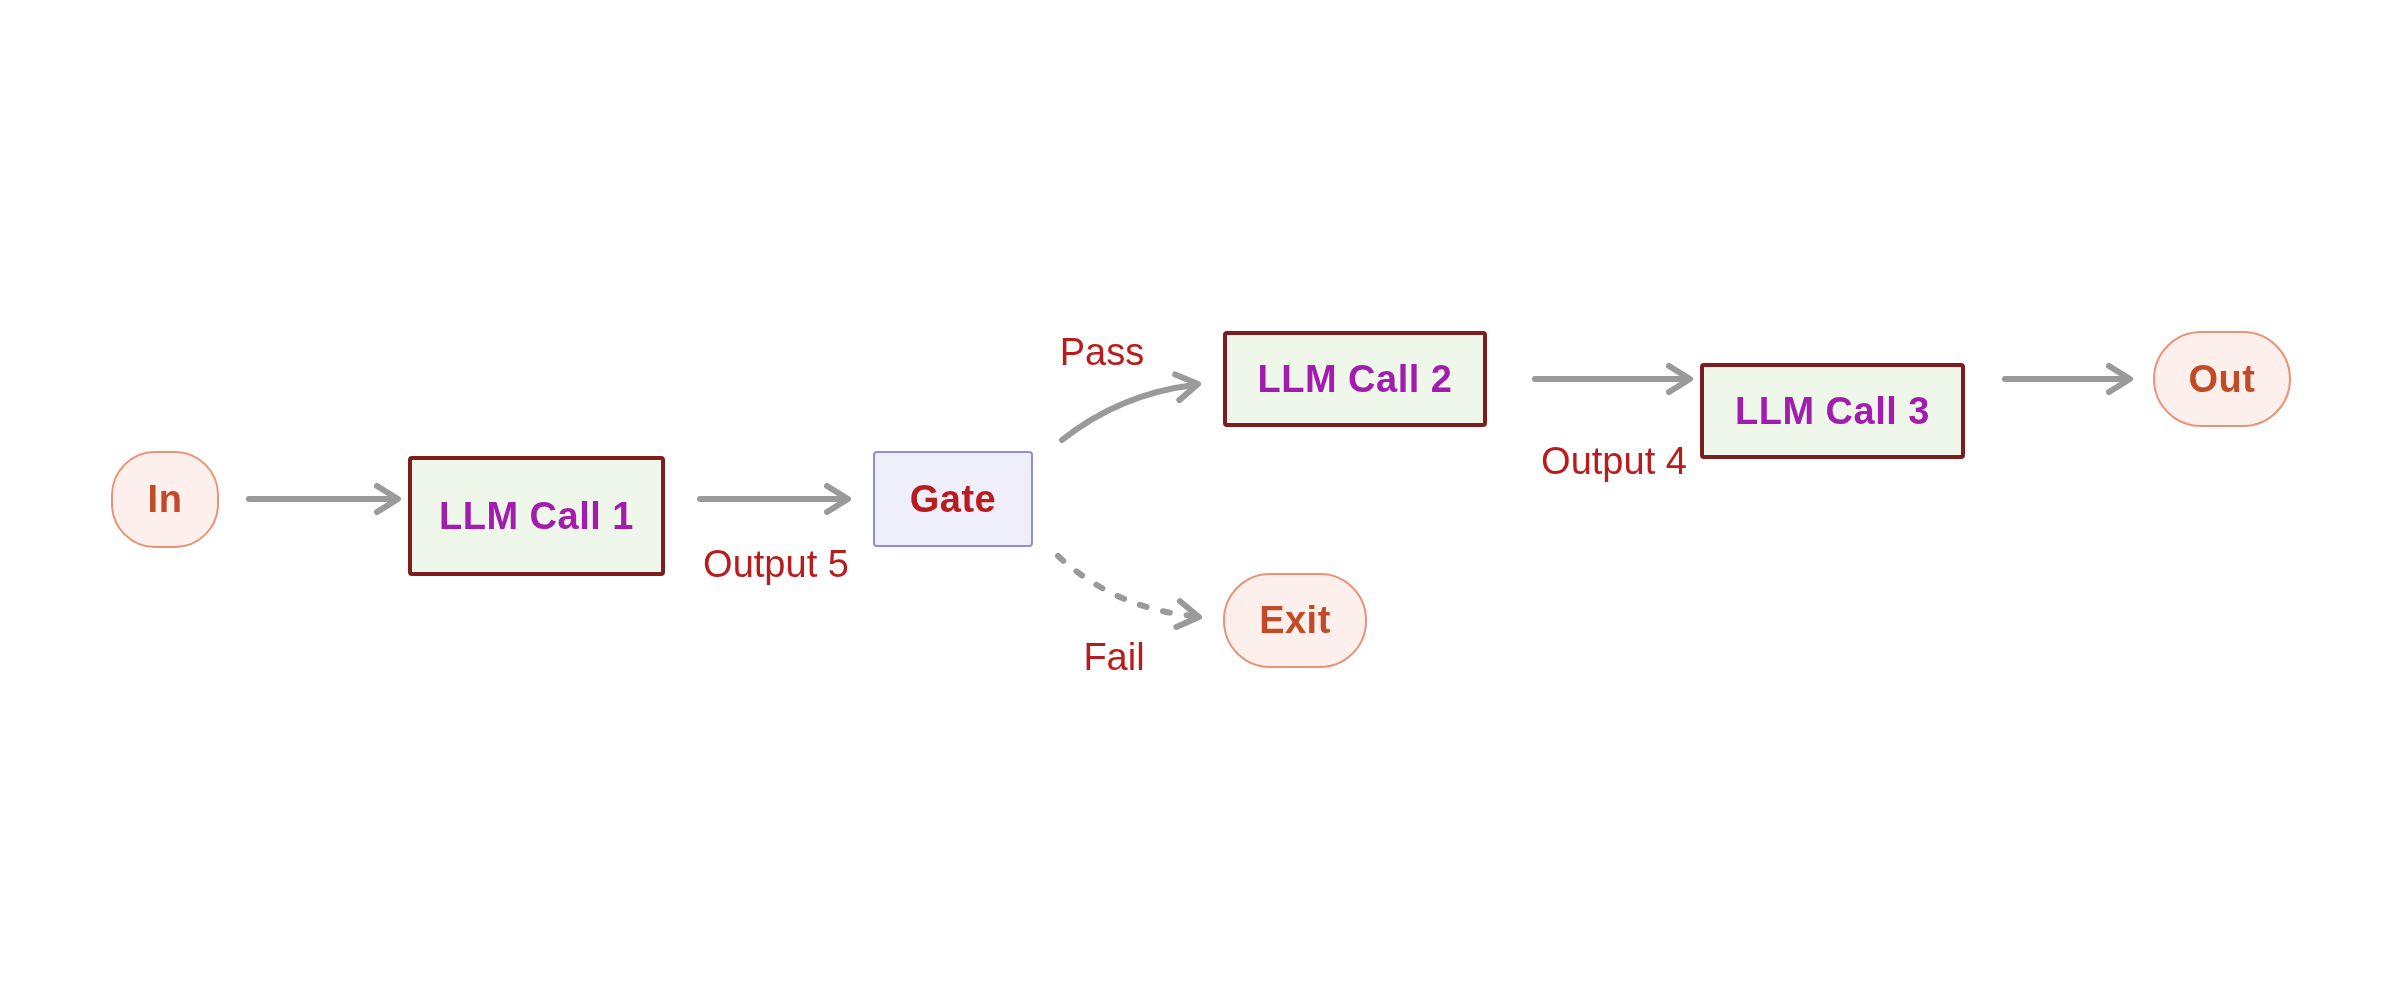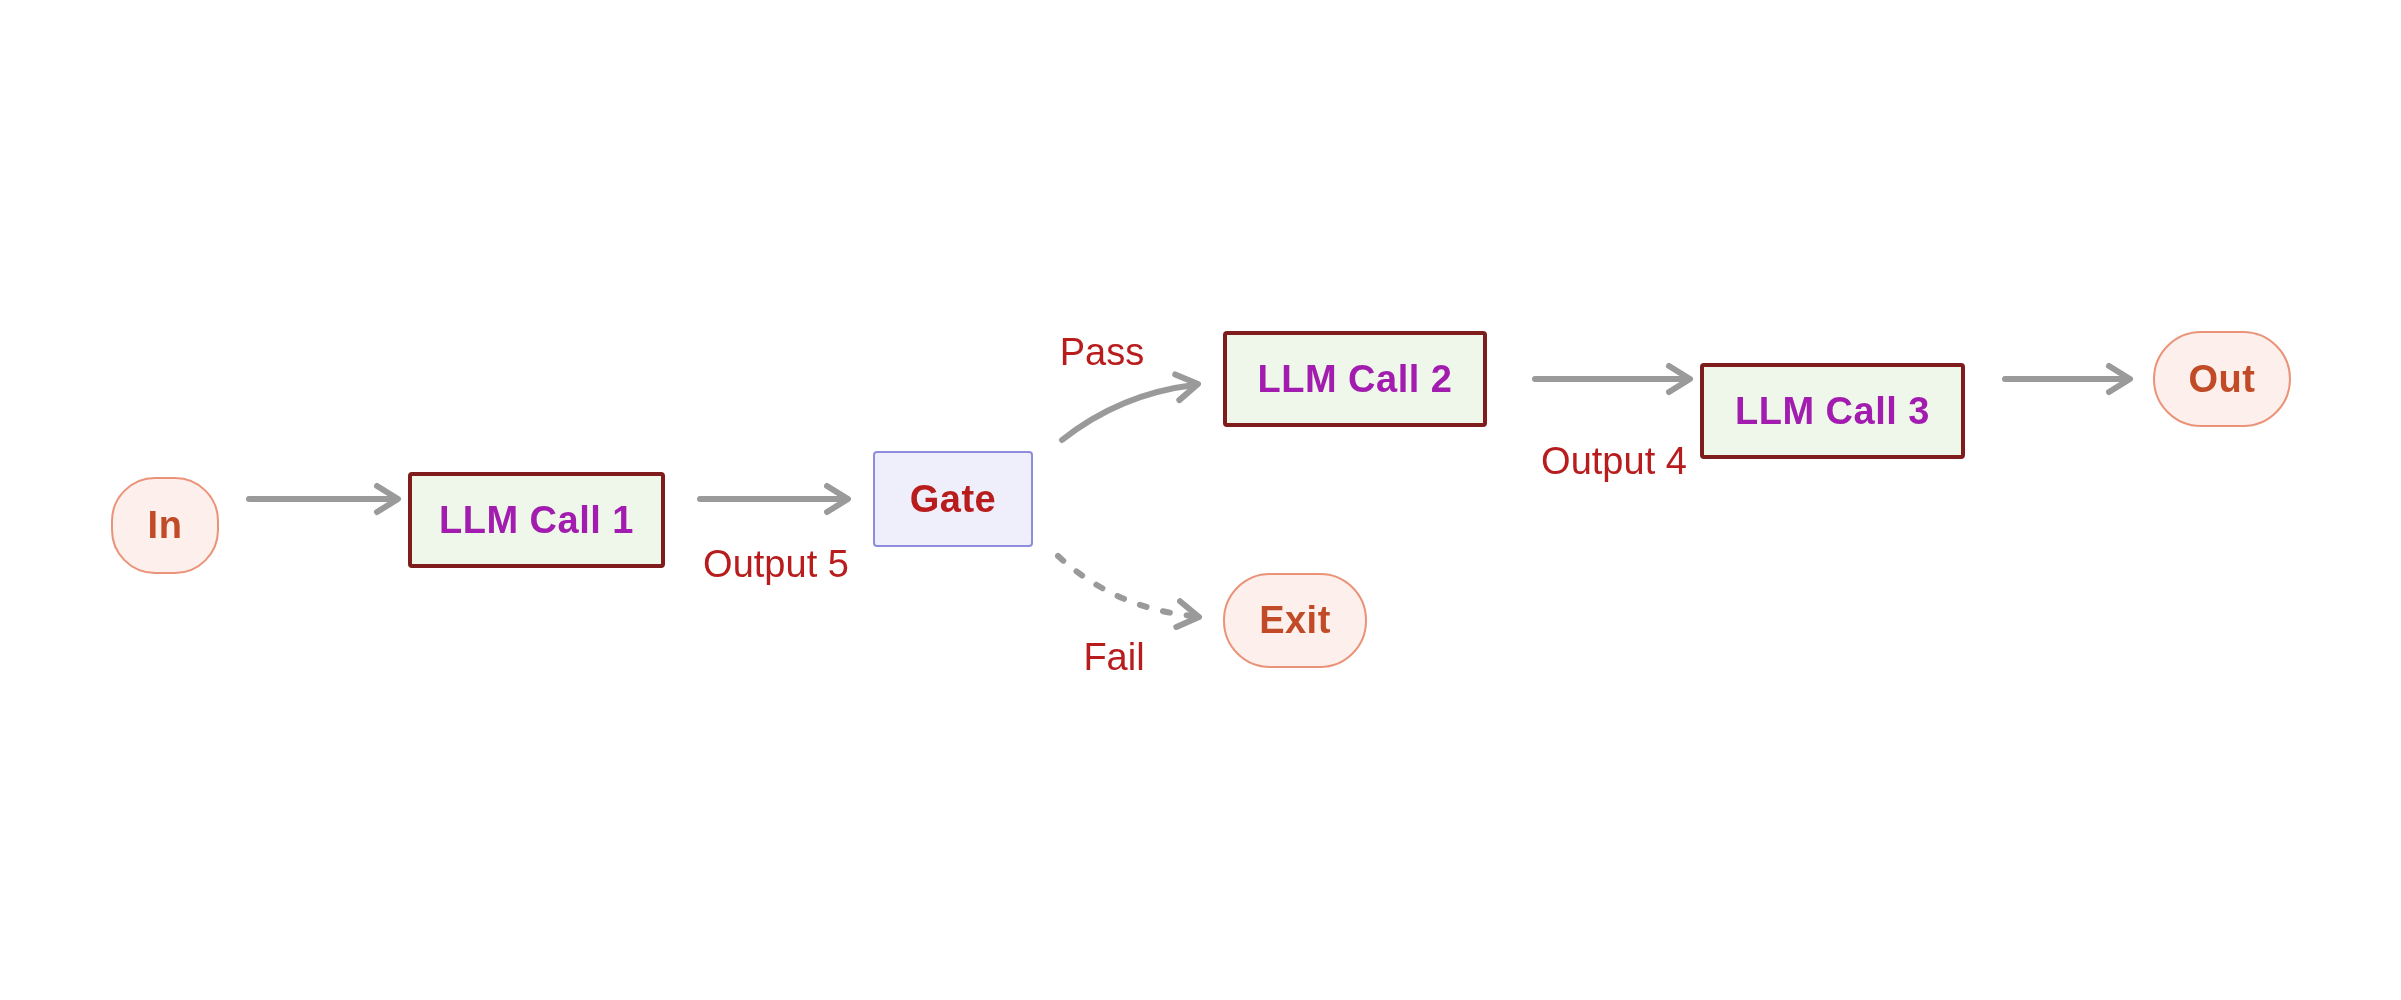--- a/index.html
+++ b/index.html
@@ -82,25 +82,25 @@
       <line class="edge-line" x1="2005" y1="379" x2="2126" y2="379"></line>
       <path class="edge-head" d="M -21 -13 L 0 0 L -21 13" transform="translate(2130,379)"></path>
     </g>
 
     <g>
       <path class="edge-line dashed" d="M 1058 556 Q 1116 609 1194 616"></path>
       <path class="edge-head" d="M -21 -13 L 0 0 L -21 13" transform="translate(1199,617) rotate(8)"></path>
     </g>
   </svg>
 
-  <div class="node terminal" style="left:111px; top:477px; width:108px; height:97px; border-radius:44px;">
+  <div class="node terminal" style="left:111px; top:451px; width:108px; height:97px; border-radius:44px;">
     <span>In</span>
   </div>
 
-  <div class="node process" style="left:408px; top:472px; width:257px; height:96px;">
+  <div class="node process" style="left:408px; top:456px; width:257px; height:120px;">
     <span>LLM Call 1</span>
   </div>
 
   <div class="node gate" style="left:873px; top:451px; width:160px; height:96px;">
     <span>Gate</span>
   </div>
 
   <div class="node process" style="left:1223px; top:331px; width:264px; height:96px;">
     <span>LLM Call 2</span>
   </div>

